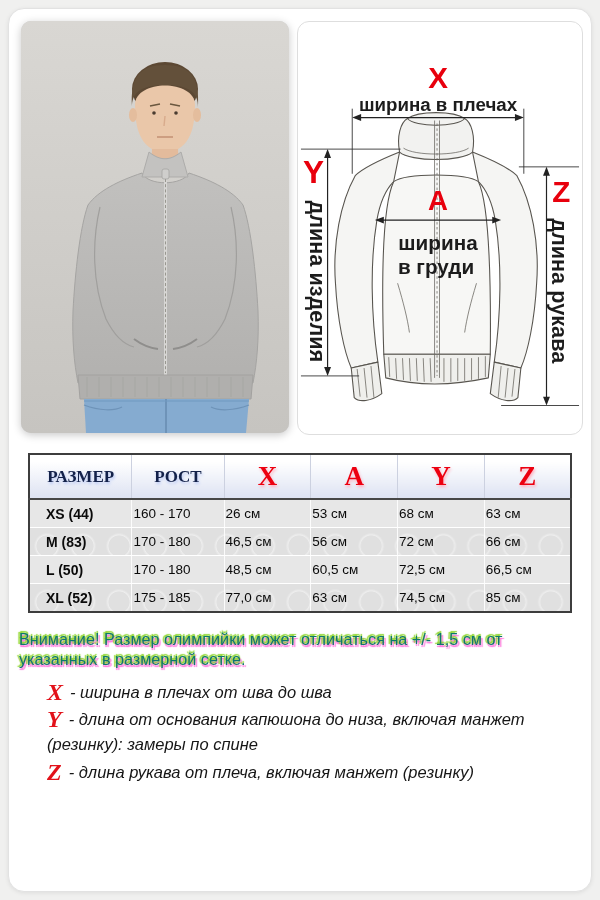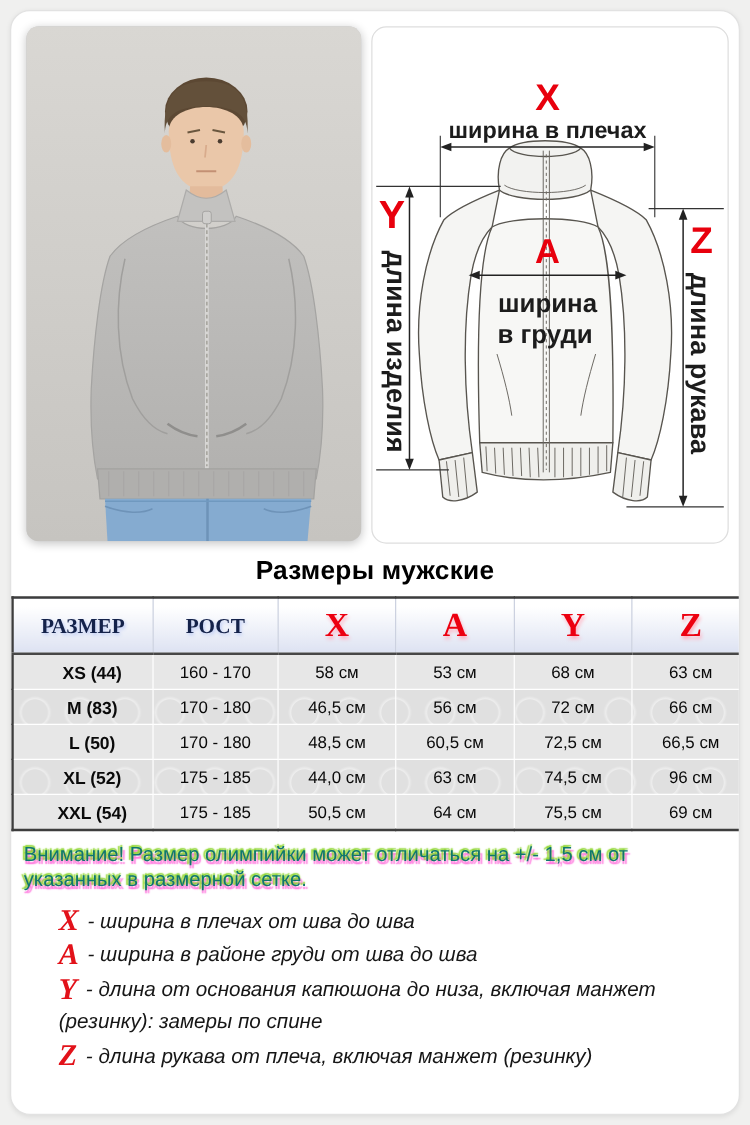--- a/index.html
+++ b/index.html
@@ -7,34 +7,34 @@
   .page-card{position:absolute;left:8px;top:8px;width:582px;height:882px;
     background:#fff;border:1px solid #e2e2e2;border-radius:16px;
     box-shadow:0 1px 4px rgba(0,0,0,.08);overflow:hidden;}
   .top-section{display:flex;gap:8px;padding:12px 8px 2px 12px;}
   .photo-card{width:268px;height:412px;border-radius:10px;overflow:hidden;
     box-shadow:0 2px 8px rgba(0,0,0,.22);background:#ccc;flex:0 0 auto;}
   .diagram-card{width:284px;height:412px;border:1px solid #dedede;border-radius:12px;
     background:#fff;overflow:hidden;flex:0 0 auto;}
   .section-title{text-align:center;font-size:21px;font-weight:bold;color:#000;
     margin:8px 0 8px 0;letter-spacing:.2px;}
-  table.size-table{width:592px;margin:1px auto;border-collapse:collapse;
+  table.size-table{width:544px;margin:16px auto;border-collapse:collapse;
     border:2px solid #3d3d3d;table-layout:fixed;}
   table.size-table col.c0{width:19%}table.size-table col.c1{width:17%}
   table.size-table col.c2{width:16%}table.size-table col.c3{width:16%}
   table.size-table col.c4{width:16%}table.size-table col.c5{width:16%}
   .size-table thead th{height:41px;background:linear-gradient(#ffffff 15%,#dfe4f3 95%);
     font-family:"Liberation Serif",serif;font-weight:bold;font-size:17px;color:#14224a;
     text-shadow:1px 2px 3px #b9c8f5;border-right:1px solid #ccd1e0;
     border-bottom:2px solid #474747;}
   .size-table thead th.letter{font-size:27px;color:#ec0010;text-shadow:1px 2px 3px #ffaebe;}
   .size-table thead th:last-child{border-right:none;}
-  .size-table tbody td{height:25px;font-size:13.5px;text-align:center;color:#0a0a0a;
+  .size-table tbody td{height:25px;font-size:13.5px;color:#0a0a0a;
     border-right:1px solid rgba(255,255,255,.85);border-bottom:1px solid #fff;}
-  .size-table tbody td:first-child{font-weight:bold;text-align:center;padding-left:16px;font-size:14px;}
+  .size-table tbody td:first-child{font-weight:bold;text-align:left;padding-left:16px;font-size:14px;}
   .size-table tbody tr:nth-child(odd){background:#e7e7e7;}
   .size-table tbody tr:nth-child(even){background:#e0e0e0;
     background-image:radial-gradient(circle,rgba(255,255,255,0) 40%,rgba(255,255,255,.45) 43%,rgba(255,255,255,0) 52%);
     background-size:36px 36px;}
   .notice{margin:9px 8px 2px 10px;font-weight:normal;font-size:16.2px;line-height:1.25;
     color:#0f766e;
     text-shadow:0 -2px 1px #8fd636,-2px -1px 1px #9ada3c,0 2px 1px #ff79df,2px 2px 1px #ff8ae2;}
   .legend{padding:8px 14px 0 38px;font-size:16.5px;color:#161616;line-height:1.5;}
   .legend-row{margin-bottom:3px;font-style:italic;}
   .legend-letter{font-family:"Liberation Serif",serif;font-weight:bold;font-size:24px;
@@ -184,21 +184,20 @@
         <text class="diag-txt" x="142" y="228" font-size="21" text-anchor="middle">ширина</text>
         <text class="diag-txt" x="140" y="253" font-size="21" text-anchor="middle">в груди</text>
         <text class="diag-red" x="5" y="160" font-size="32">Y</text>
         <text class="diag-txt" x="12" y="178" font-size="22" transform="rotate(90 12 178)">длина изделия</text>
         <text class="diag-red" x="267" y="180" font-size="30" text-anchor="middle">Z</text>
         <text class="diag-txt" x="258" y="196" font-size="22" transform="rotate(90 258 196)">длина рукава</text>
       </svg>
     </div>
   </div>
 
-  <div class="section-title">Размеры мужские</div>
 
   <table class="size-table">
     <colgroup>
         <col class="c0">
         <col class="c1">
         <col class="c2">
         <col class="c3">
         <col class="c4">
         <col class="c5">
       </colgroup>
@@ -209,21 +208,21 @@
         <th class="letter">X</th>
         <th class="letter">A</th>
         <th class="letter">Y</th>
         <th class="letter">Z</th>
       </tr>
     </thead>
     <tbody>
         <tr>
           <td>XS (44)</td>
           <td>160 - 170</td>
-          <td>58 см</td>
+          <td>26 см</td>
           <td>53 см</td>
           <td>68 см</td>
           <td>63 см</td>
         </tr>
         <tr>
           <td>M (83)</td>
           <td>170 - 180</td>
           <td>46,5 см</td>
           <td>56 см</td>
           <td>72 см</td>
@@ -233,38 +232,29 @@
           <td>L (50)</td>
           <td>170 - 180</td>
           <td>48,5 см</td>
           <td>60,5 см</td>
           <td>72,5 см</td>
           <td>66,5 см</td>
         </tr>
         <tr>
           <td>XL (52)</td>
           <td>175 - 185</td>
-          <td>44,0 см</td>
+          <td>77,0 см</td>
           <td>63 см</td>
           <td>74,5 см</td>
-          <td>96 см</td>
-        </tr>
-        <tr>
-          <td>XXL (54)</td>
-          <td>175 - 185</td>
-          <td>50,5 см</td>
-          <td>64 см</td>
-          <td>75,5 см</td>
-          <td>69 см</td>
+          <td>85 см</td>
         </tr>
       </tbody>
   </table>
 
   <div class="notice">Внимание! Размер олимпийки может отличаться на +/- 1,5 см от указанных в размерной сетке.</div>
 
   <div class="legend">
       <div class="legend-row"><span class="legend-letter">X</span><span>- ширина в плечах от шва до шва</span></div>
-      <div class="legend-row"><span class="legend-letter">A</span><span>- ширина в районе груди от шва до шва</span></div>
       <div class="legend-row"><span class="legend-letter">Y</span><span>- длина от основания капюшона до низа, включая манжет (резинку): замеры по спине</span></div>
       <div class="legend-row"><span class="legend-letter">Z</span><span>- длина рукава от плеча, включая манжет (резинку)</span></div>
     </div>
 
 </div>
 
 </body></html>

